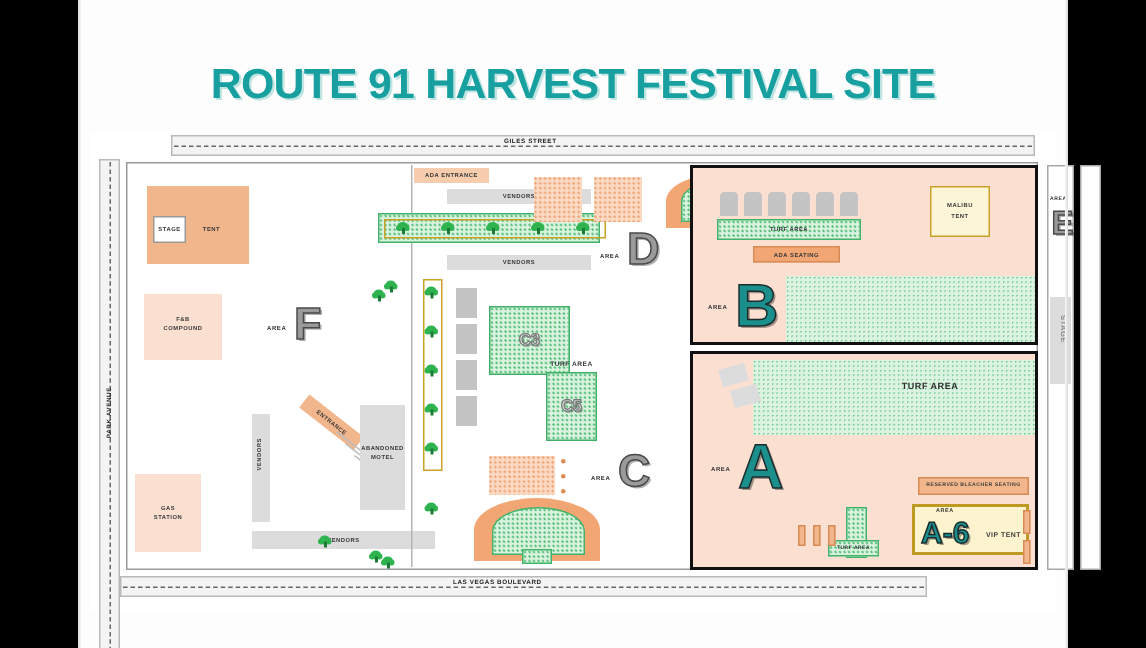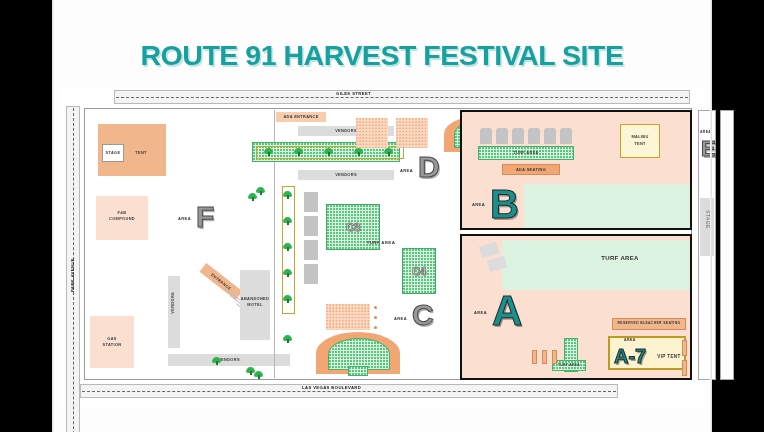--- a/index.html
+++ b/index.html
@@ -250,22 +250,22 @@
       <div class="abs grey-d" style="left:244px;top:128px;width:14px;height:20px;"></div>
       <div class="abs grey-d" style="left:244px;top:152px;width:14px;height:20px;"></div>
       <div class="abs grey-d" style="left:244px;top:176px;width:14px;height:20px;"></div>
 
       <div class="cbox" style="left:266px;top:116px;width:54px;height:46px;">
         <span>C3</span>
         </div>
 
       <div class="lbl" style="left:266px;top:152px;width:110px;font-size:4.4px;">TURF AREA</div>
 
-      <div class="cbox" style="left:342px;top:160px;width:34px;height:46px;">
-        <span>C4</span>
+      <div class="cbox" style="left:304px;top:160px;width:34px;height:46px;">
+        <span>C5</span>
         </div>
 
       <div class="abs seats" style="left:266px;top:216px;width:44px;height:26px;"></div>
       <div class="abs" style="left:314px;top:218px;width:3px;height:3px;border-radius:50%;background:#e08a4e;"></div>
       <div class="abs" style="left:314px;top:228px;width:3px;height:3px;border-radius:50%;background:#e08a4e;"></div>
       <div class="abs" style="left:314px;top:238px;width:3px;height:3px;border-radius:50%;background:#e08a4e;"></div>
 
       <div class="arealbl" style="left:334px;top:228px;">AREA</div>
       <div class="greyletter" style="left:352px;top:212px;font-size:30px;">C</div>
 
@@ -309,21 +309,21 @@
       <div class="abs" style="left:428px;top:170px;width:18px;height:12px;background:#dcdcdc;transform:rotate(-16deg);"></div>
 
       <div class="arealbl" style="left:414px;top:222px;">AREA</div>
       <div class="bigletter" style="left:432px;top:202px;font-size:42px;">A</div>
 
       <div class="abs bleacher" style="left:552px;top:230px;width:74px;height:12px;"></div>
       <div class="lbl" style="left:552px;top:233px;width:74px;font-size:3.4px;">RESERVED BLEACHER SEATING</div>
 
       <div class="abs viptent" style="left:548px;top:248px;width:78px;height:34px;"></div>
       <div class="arealbl" style="left:564px;top:250px;font-size:3.6px;">AREA</div>
-      <div class="bigletter" style="left:554px;top:258px;font-size:20px;">A-7</div>
+      <div class="bigletter" style="left:554px;top:258px;font-size:20px;">A-6</div>
       <div class="lbl" style="left:594px;top:266px;width:30px;font-size:4.6px;">VIP TENT</div>
 
       <div class="abs turf" style="left:504px;top:250px;width:14px;height:34px;"></div>
       <div class="abs turf" style="left:492px;top:272px;width:34px;height:11px;"></div>
       <div class="lbl" style="left:492px;top:275px;width:34px;font-size:3.3px;">TURF AREA</div>
 
       <div class="abs bleacher" style="left:472px;top:262px;width:5px;height:14px;"></div>
       <div class="abs bleacher" style="left:482px;top:262px;width:5px;height:14px;"></div>
       <div class="abs bleacher" style="left:492px;top:262px;width:5px;height:14px;"></div>
 

